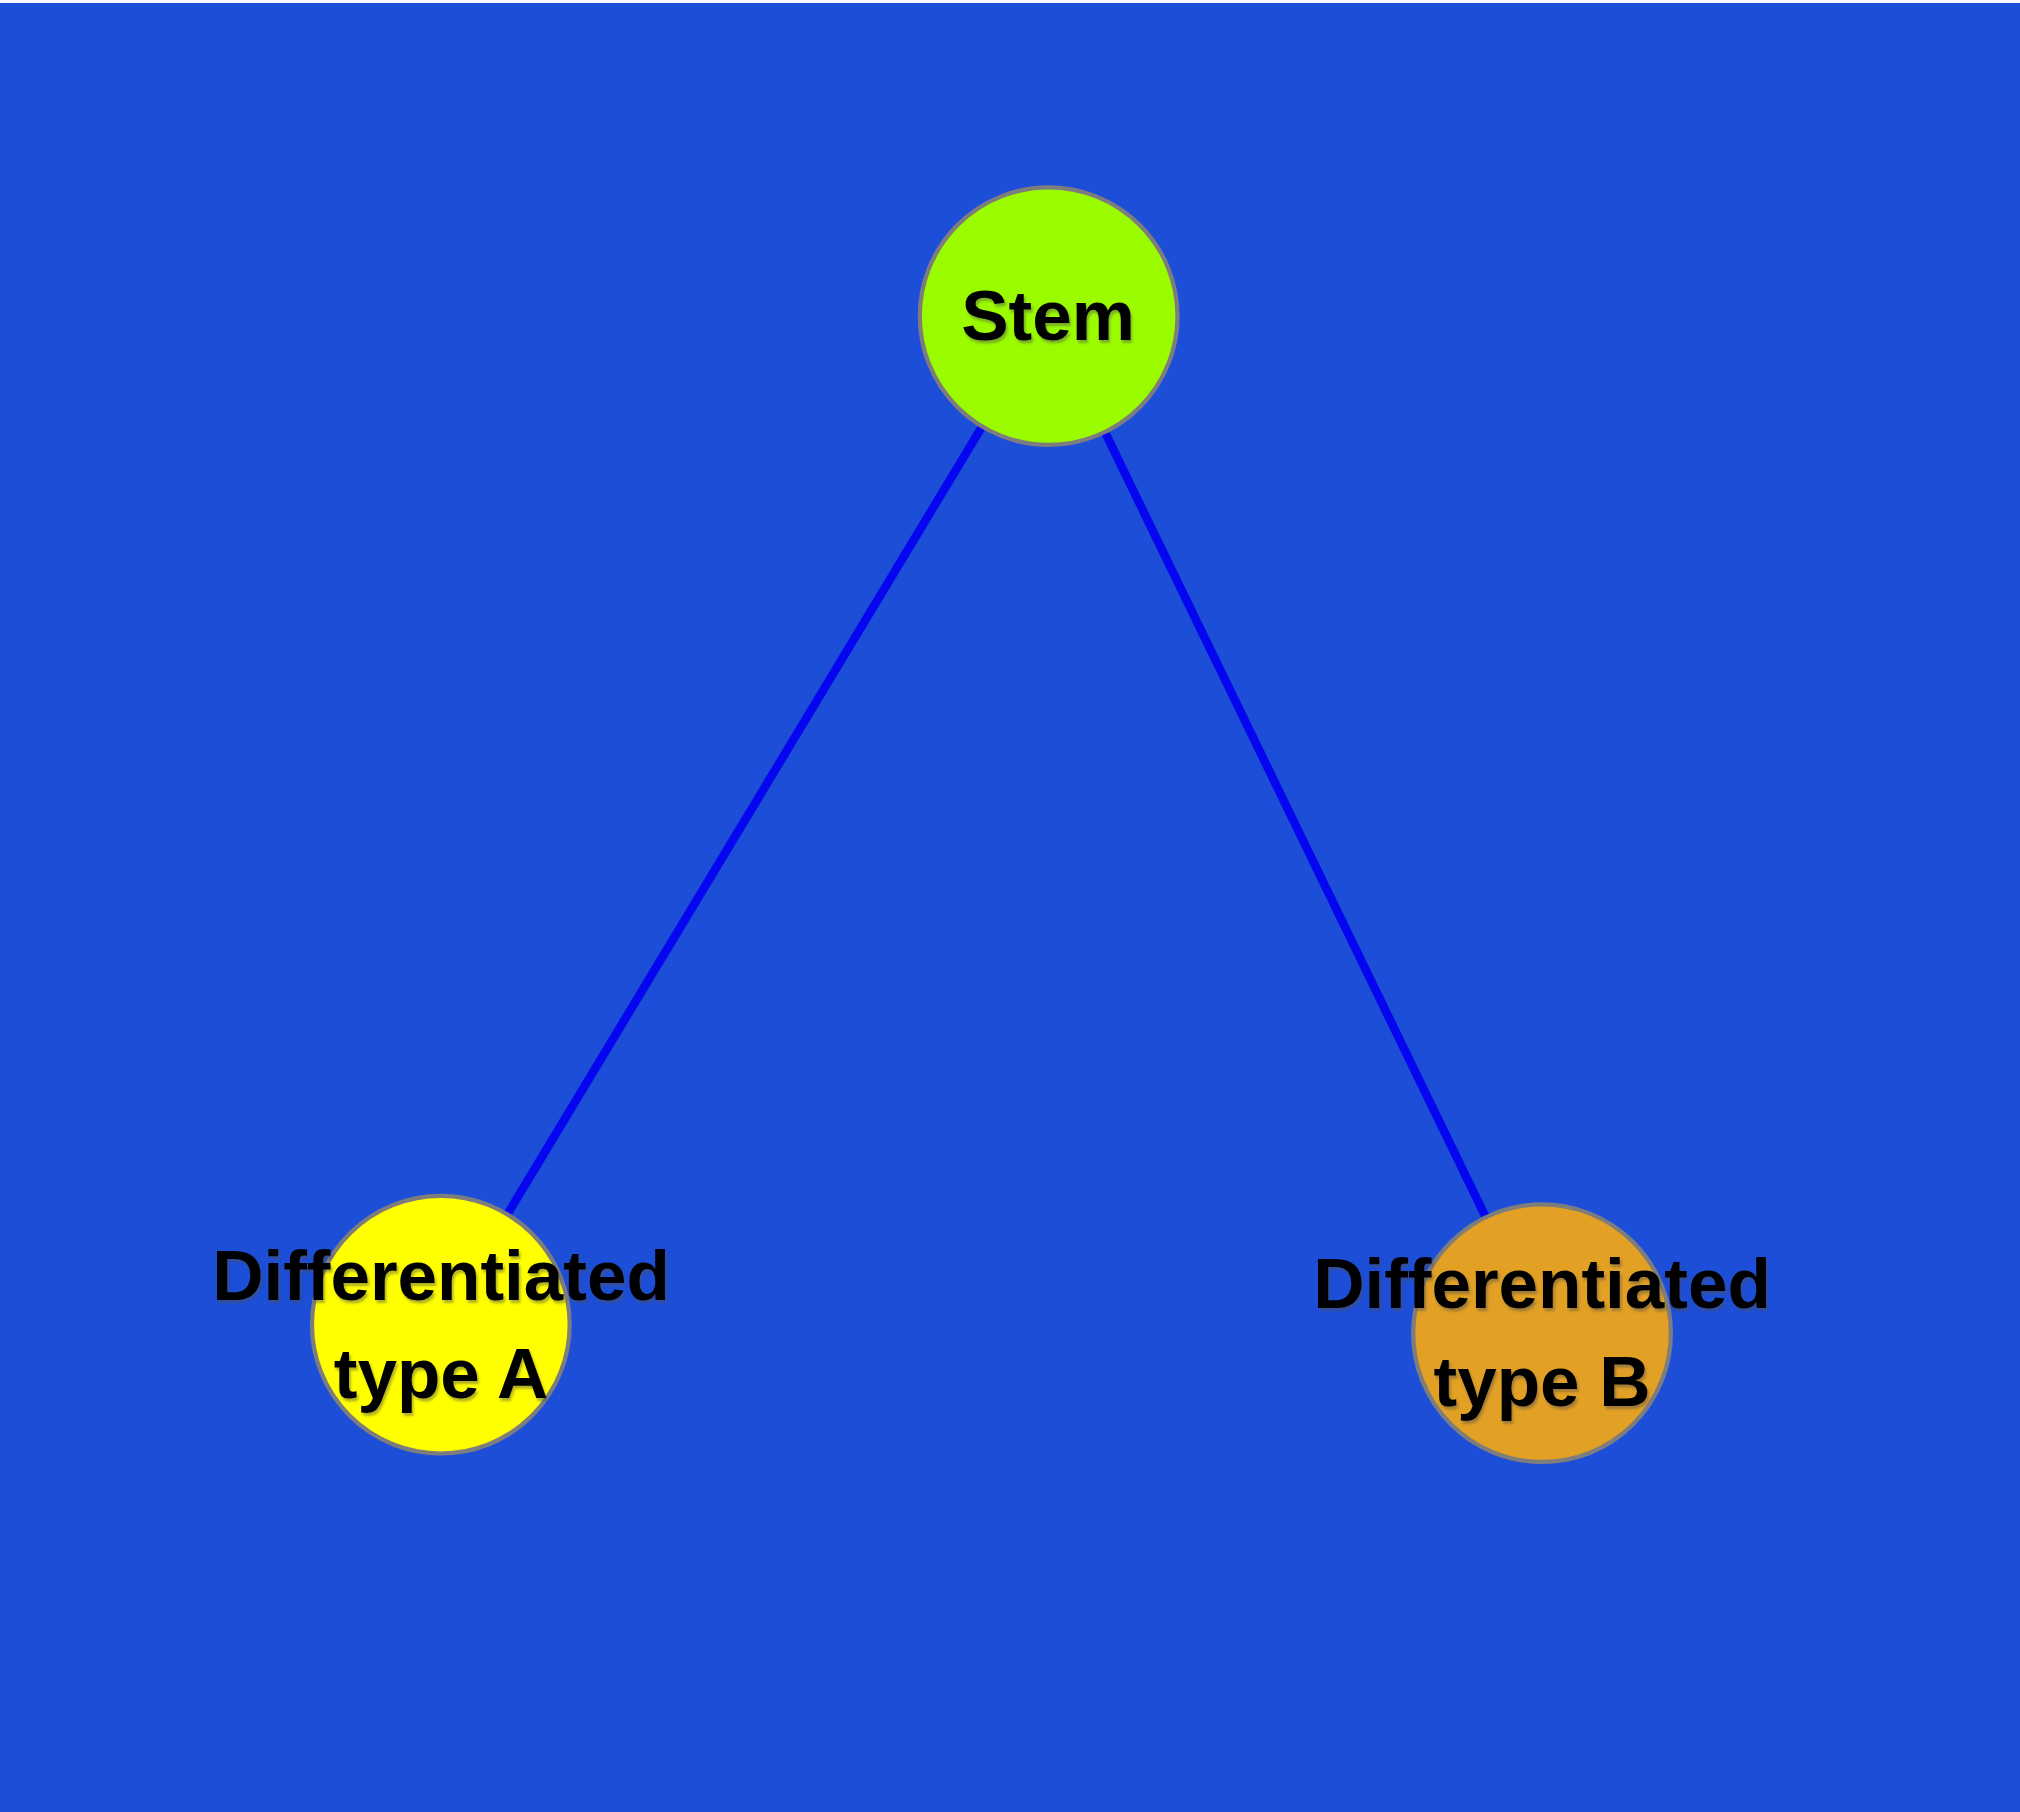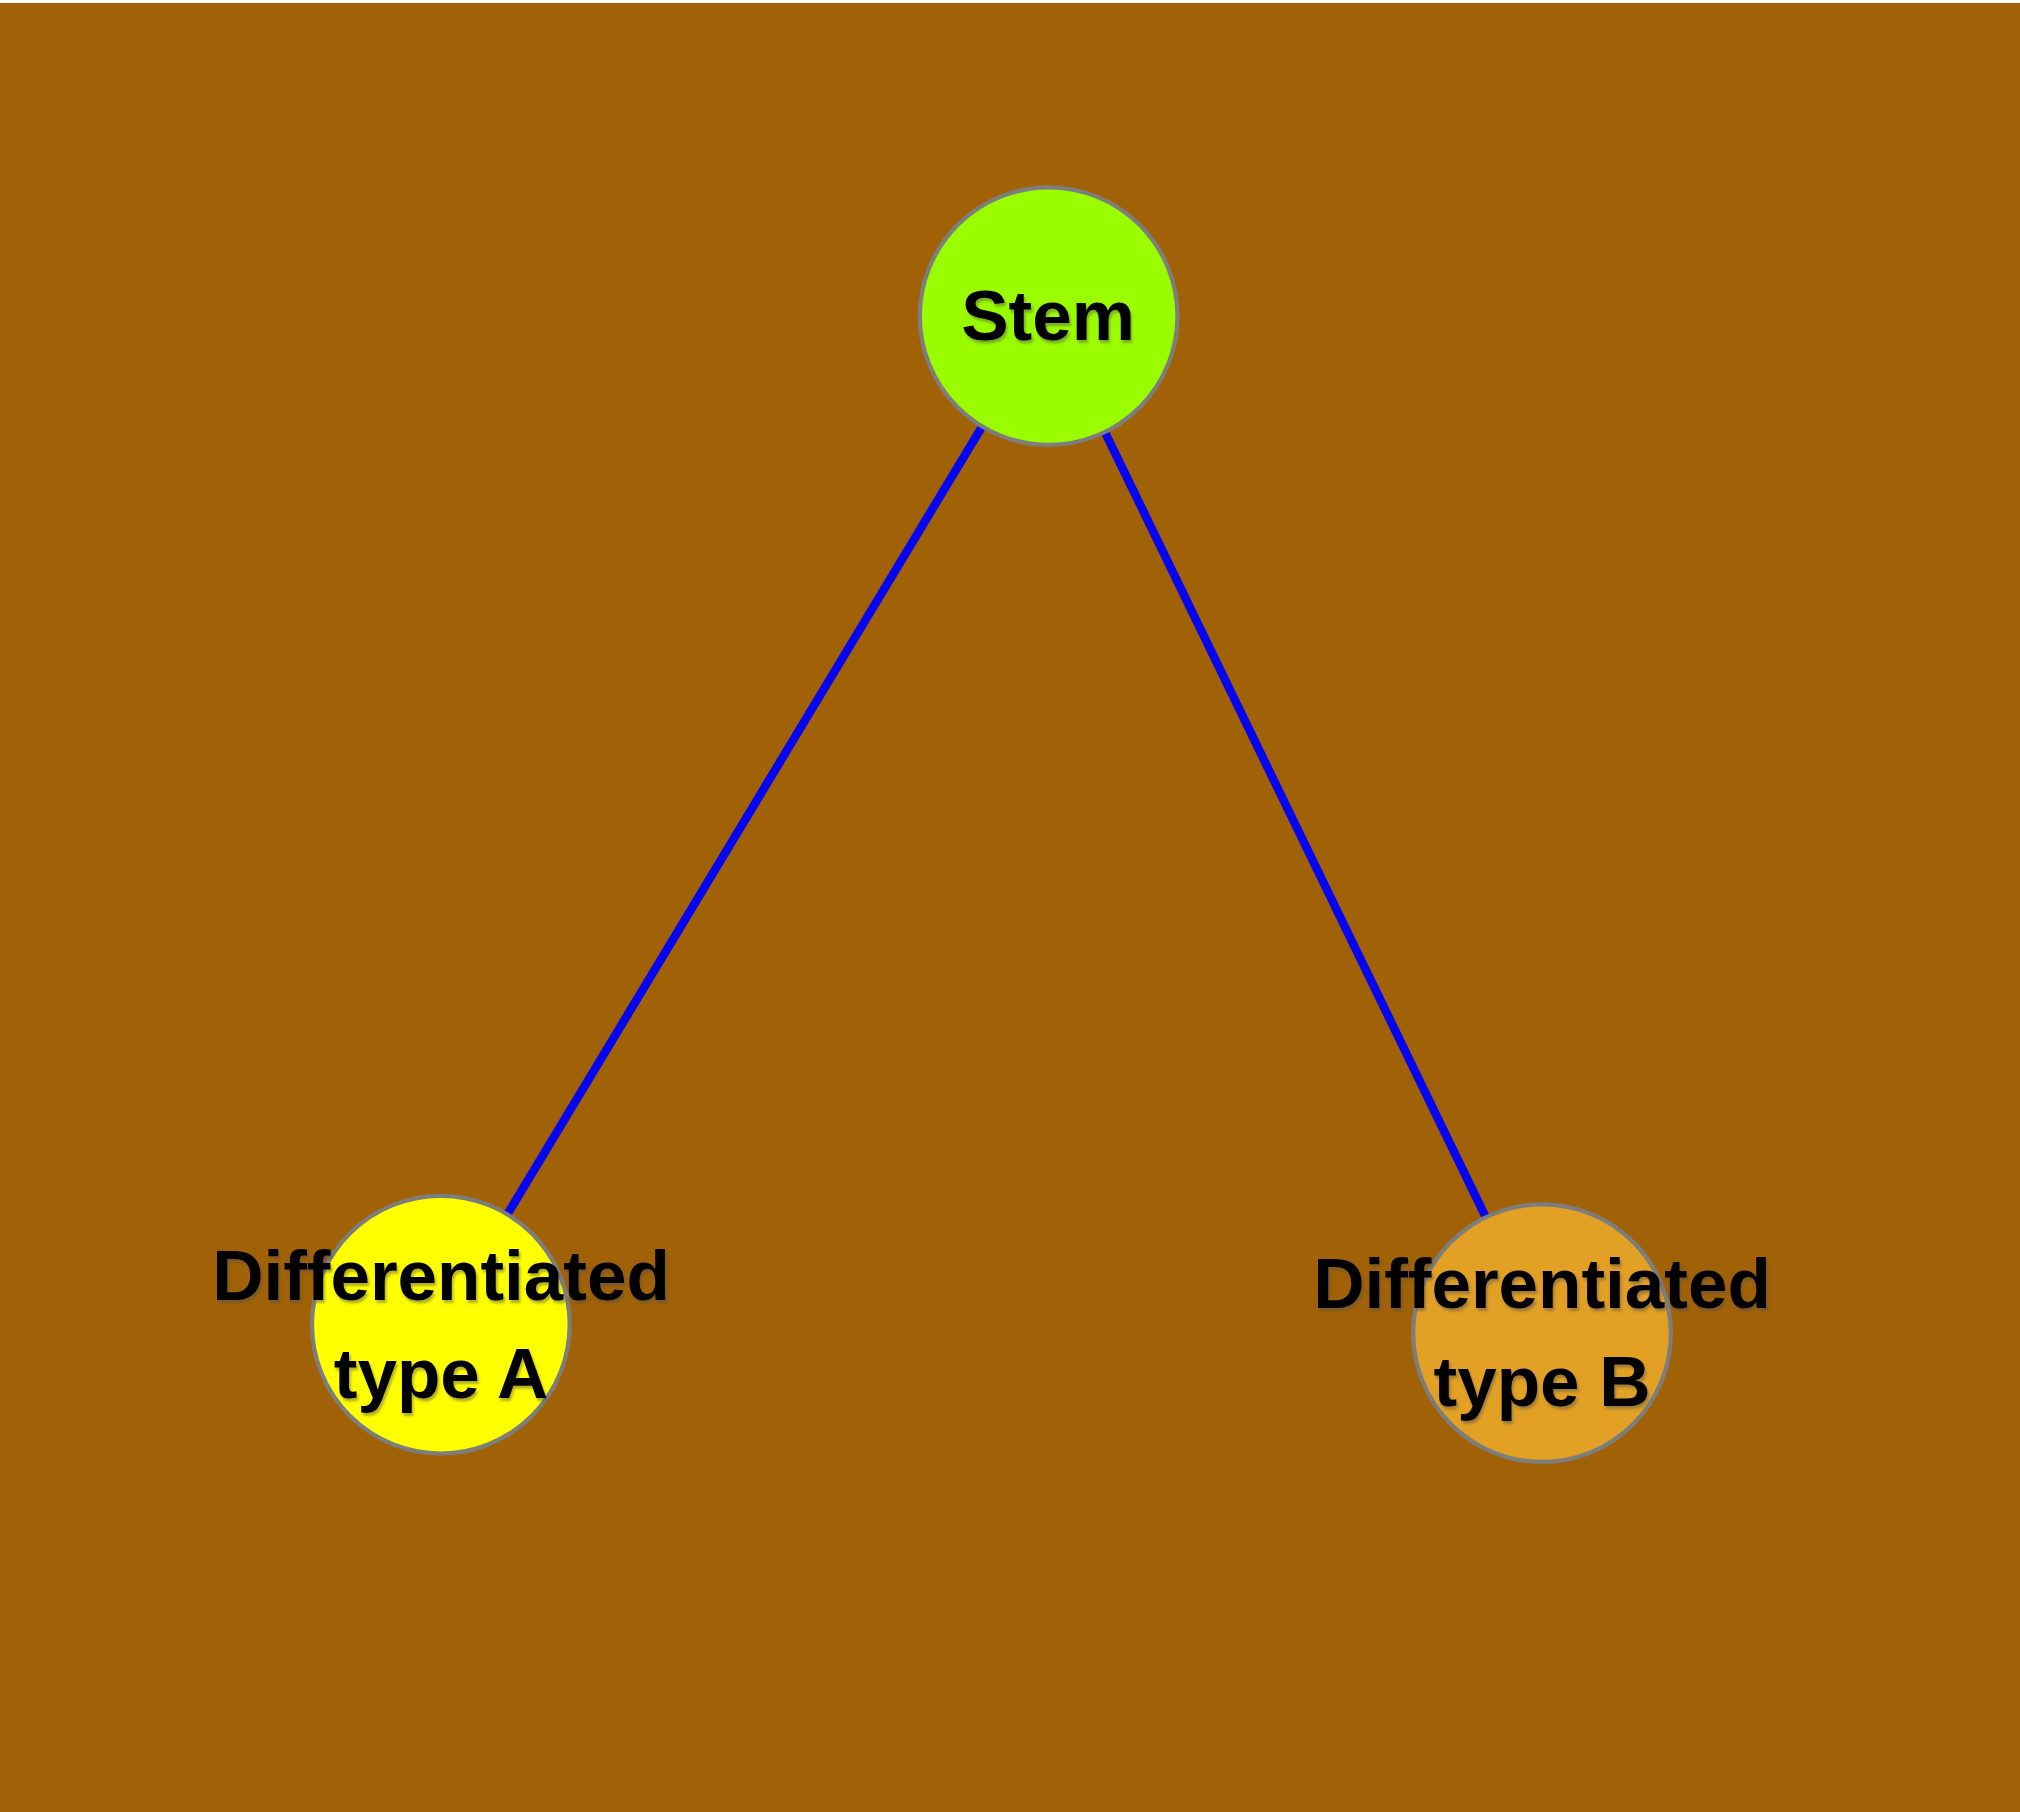--- a/index.html
+++ b/index.html
@@ -46,21 +46,21 @@
     white-space: pre-line;
     color: #000000;
     text-shadow: 1.7px 2.5px 2.5px rgba(80, 80, 80, 0.45);
     pointer-events: none;
     z-index: 2;
   }
 </style>
 </head>
 <body style="background: rgb(201, 201, 248);">
 
-<div class="canvas" id="canvas" style="width: 2021px; height: 1812px; background: #a16207;">
+<div class="canvas" id="canvas" style="width: 2021px; height: 1812px; background: #1d4ed8;">
   <div class="top-highlight" id="top-highlight" style="background: rgb(250, 250, 253);"></div>
 
   <svg class="graph-svg" id="graph-svg" xmlns="http://www.w3.org/2000/svg" viewBox="0 0 2384 2138" preserveAspectRatio="none">
       <line x1="1237" y1="373" x2="520" y2="1563" stroke="#0505f0" stroke-width="10"></line>
       <line x1="1237" y1="373" x2="1819" y2="1573" stroke="#0505f0" stroke-width="10"></line>
       <circle cx="1237" cy="373" r="152" fill="#9bfc00" stroke="#7d7d7d" stroke-width="5"></circle>
       <circle cx="520" cy="1563" r="152" fill="#ffff00" stroke="#7d7d7d" stroke-width="5"></circle>
       <circle cx="1819" cy="1573" r="152" fill="#e2a024" stroke="#7d7d7d" stroke-width="5"></circle>
     </svg>
 

